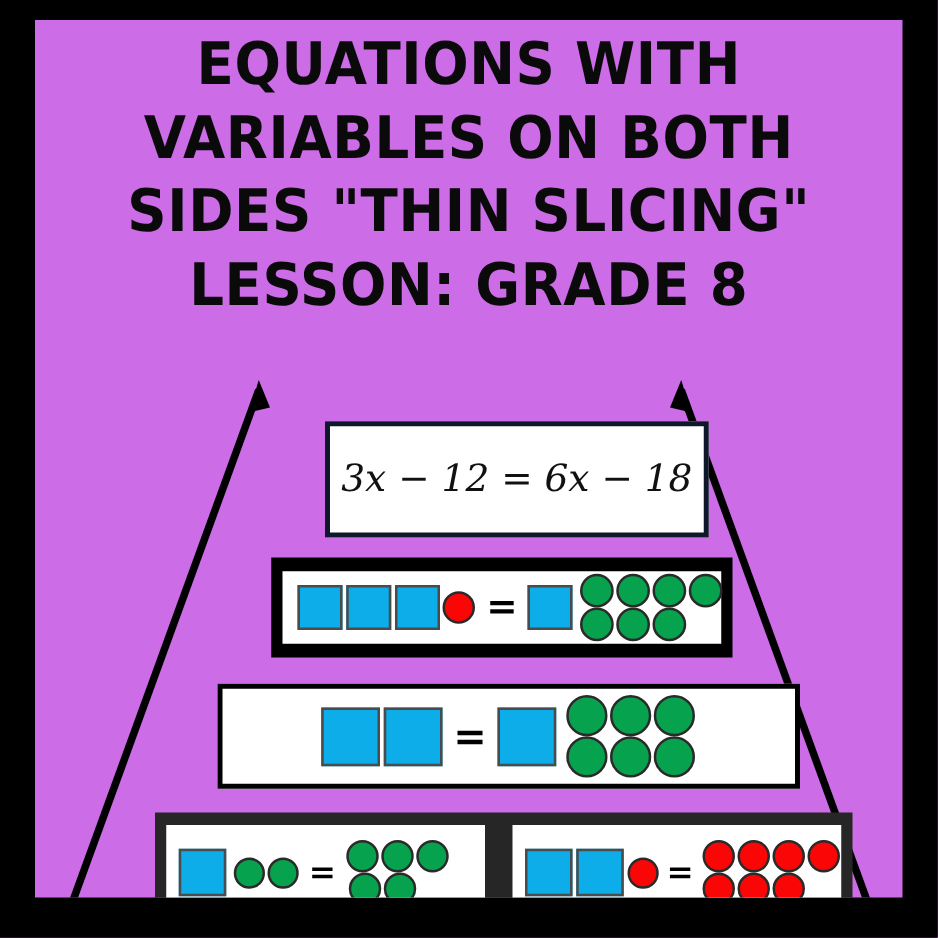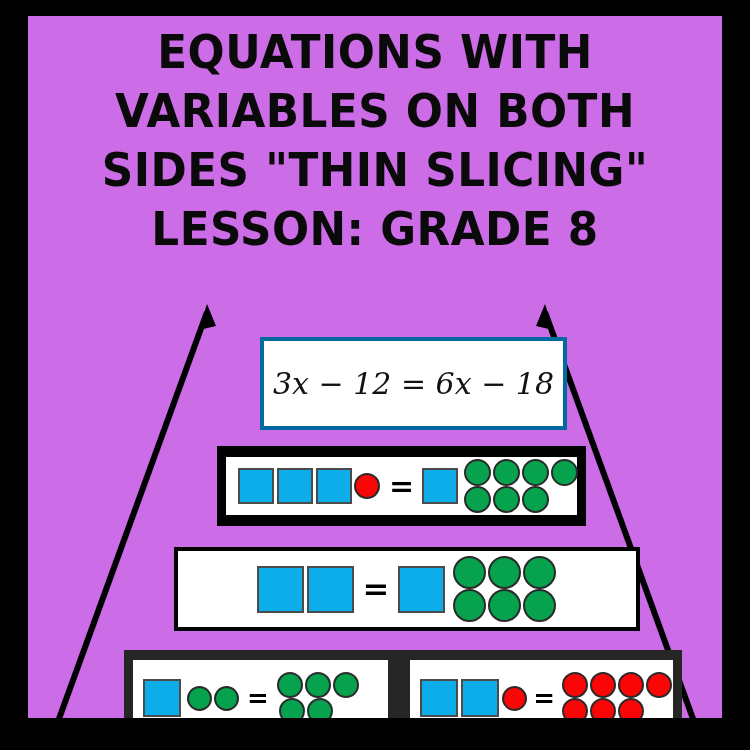--- a/index.html
+++ b/index.html
@@ -68,21 +68,21 @@
     box-sizing: border-box;
   }
 
   
   #tier-equation {
     left: 232px;
     top: 321px;
     width: 307px;
     height: 93px;
     background: #ffffff;
-    border: 4px solid #0369a1;
+    border: 4px solid #0f172a;
     display: flex;
     align-items: center;
     justify-content: center;
   }
   #equation-text {
     font-family: "DejaVu Serif", serif;
     font-size: 30px;
     color: #111111;
     font-style: italic;
     white-space: nowrap;

